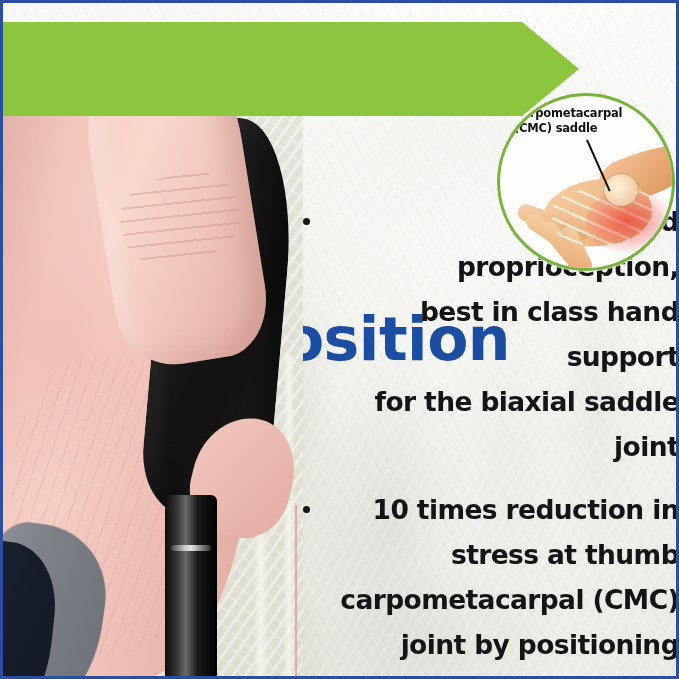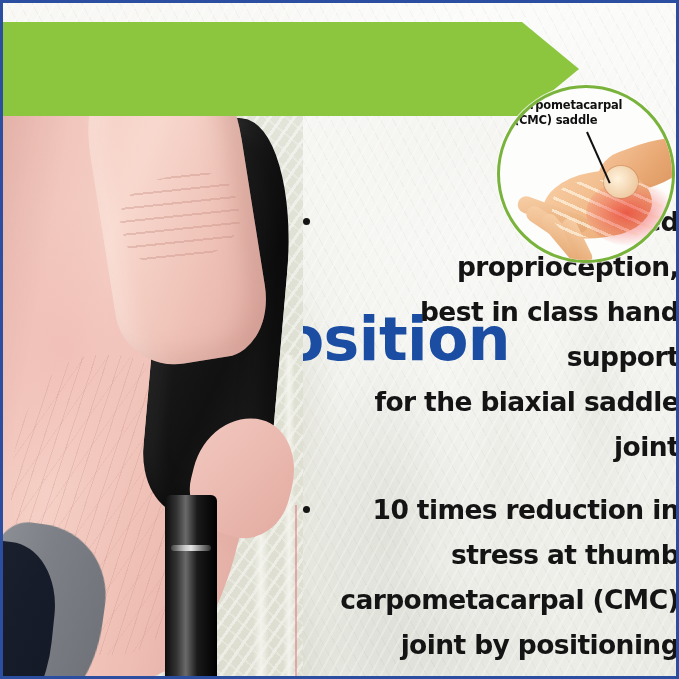--- a/index.html
+++ b/index.html
@@ -260,21 +260,21 @@
     height: 170px;
     background: linear-gradient(110deg, #1e2434 0%, #171c2a 60%, #141927 100%);
     border-radius: 34% 46% 30% 24% / 26% 40% 44% 26%;
     transform: rotate(6deg);
   }
 
   
   .cmc-circle {
     position: absolute;
     left: 494px;
-    top: 82px;
+    top: 90px;
     width: 172px;
     height: 172px;
     border-radius: 50%;
     background: #fdfdfb;
     border: 3px solid #79b33c;
     overflow: hidden;
     z-index: 8;
     box-shadow: 0 0 0 1px rgba(255,255,255,.7);
   }
   .cmc-label {

